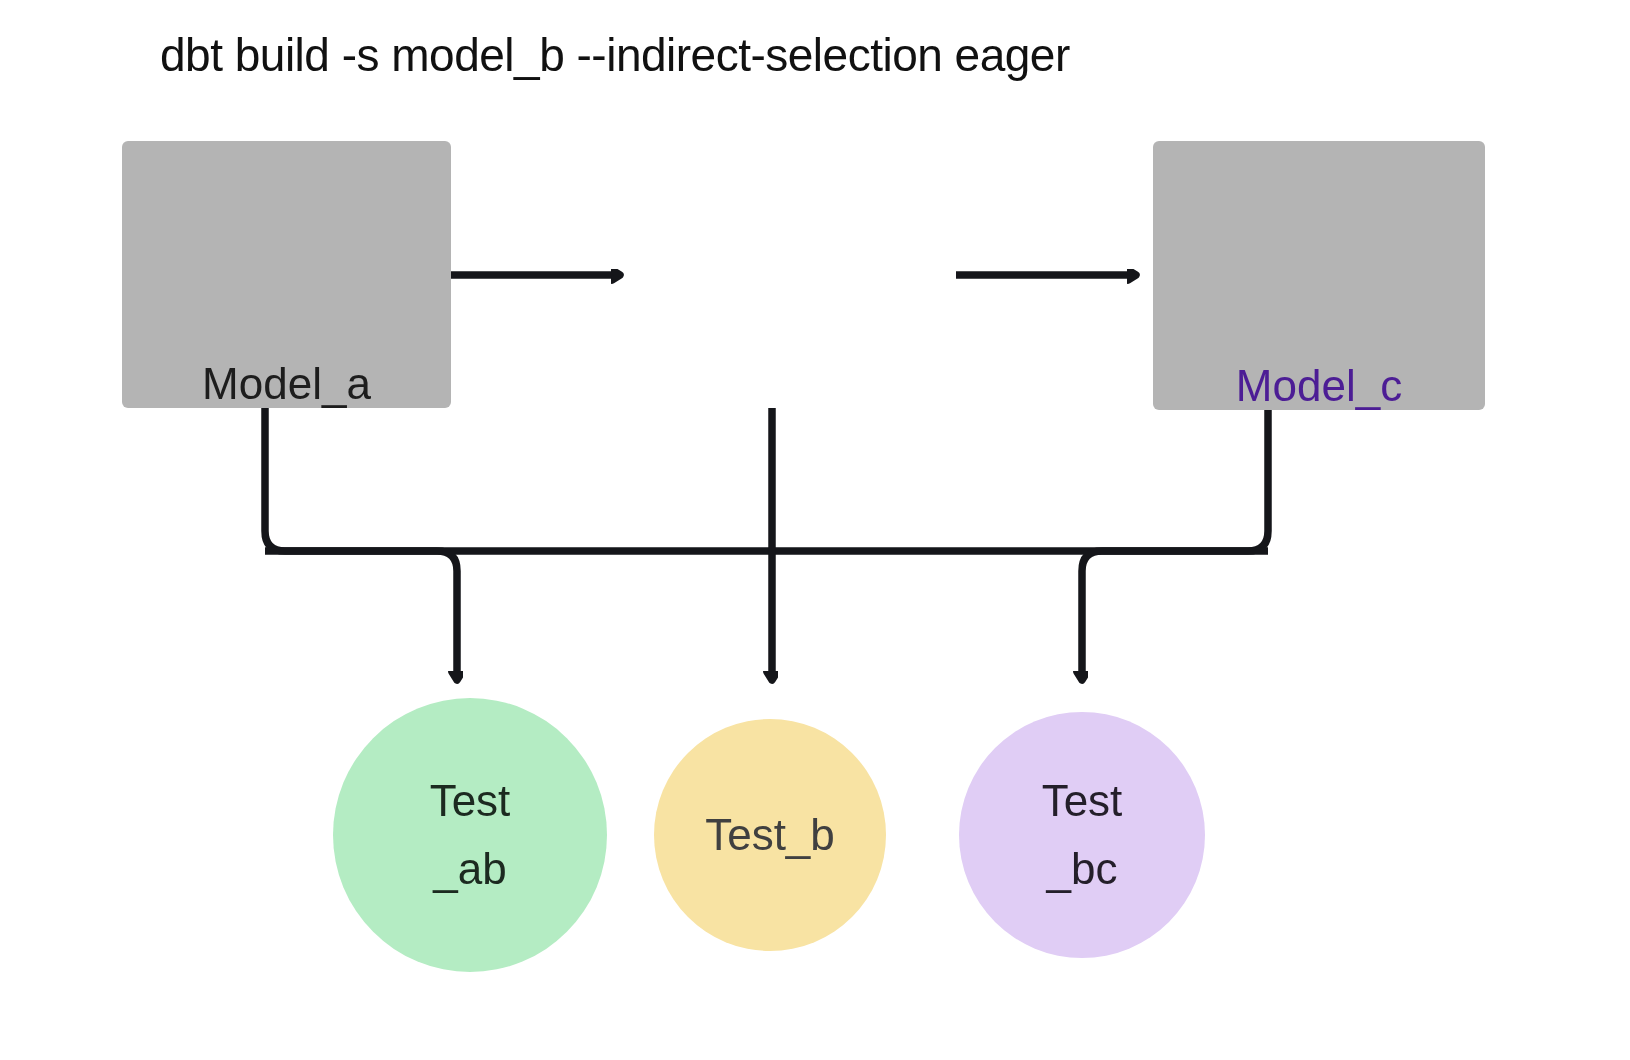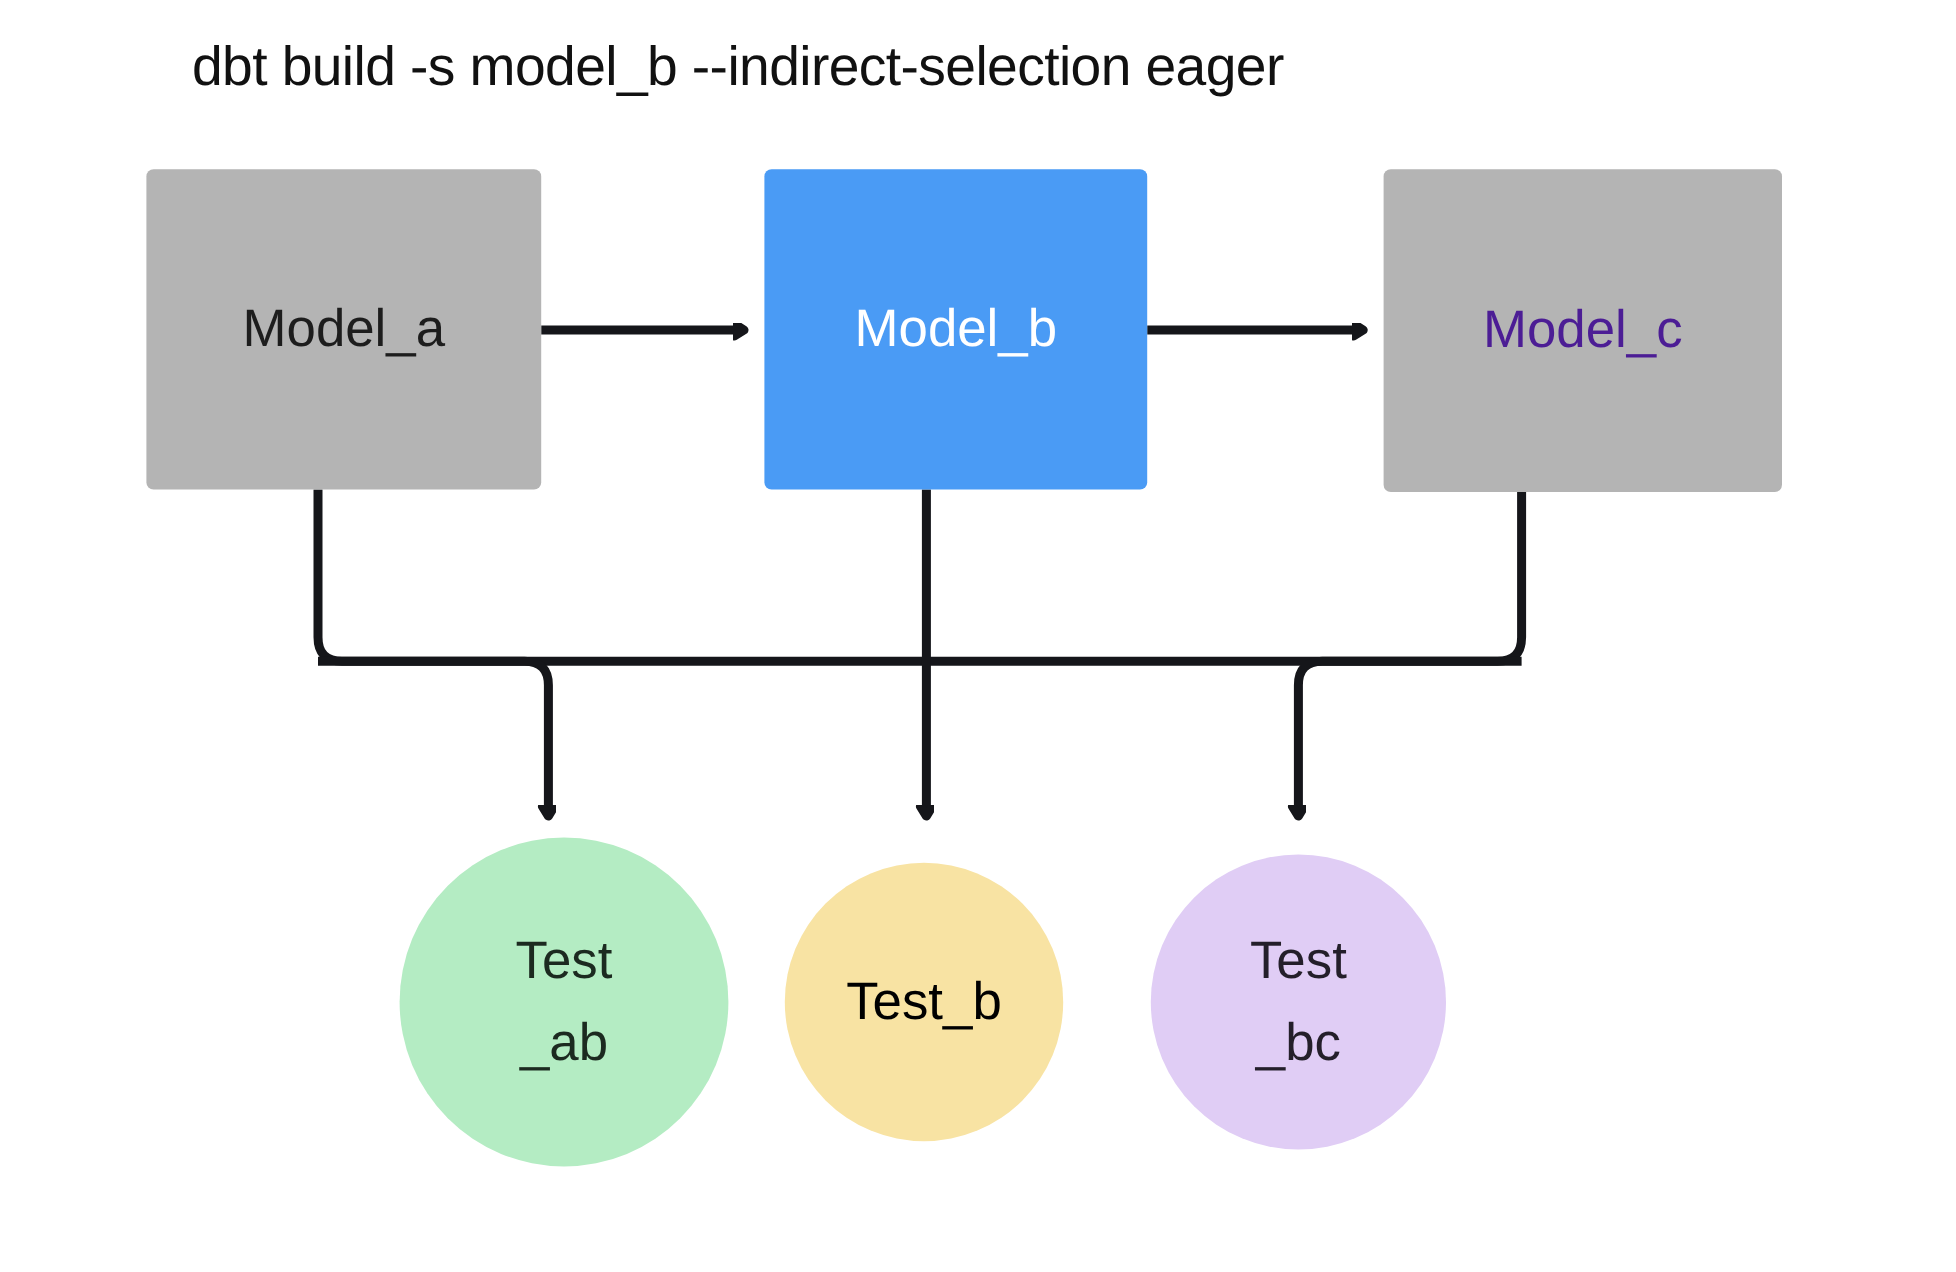--- a/index.html
+++ b/index.html
@@ -34,21 +34,21 @@
     top: 28px;
     font-size: 46px;
     color: #111111;
     letter-spacing: -0.5px;
     white-space: nowrap;
   }
   .node-box {
     position: absolute;
     border-radius: 6px;
     display: flex;
-    align-items: center;
+    align-items: flex-end;
     justify-content: center;
     font-size: 44px;
     line-height: 1.1;
     text-align: center;
   }
   .node-circle {
     position: absolute;
     border-radius: 50%;
     display: flex;
     flex-direction: column;
@@ -92,34 +92,31 @@
       <path d="M1268,551 L1102,551 Q1082,551 1082,571 L1082,680" marker-end="url(#arrowD)"></path>
 
       <path d="M772,408 L772,680" marker-end="url(#arrowD)"></path>
     </g>
   </svg>
 
   <div class="node-box" style="left:122px; top:141px; width:329px; height:267px; background:#b4b4b4; color:#1d1d1d;">
     <span>Model_a</span>
   </div>
 
-  <div class="node-box" style="left:637px; top:141px; width:319px; height:267px; background:#4a9bf5; color:#ffffff;">
-    <span>Model_b</span>
-  </div>
 
   <div class="node-box" style="left:1153px; top:141px; width:332px; height:269px; background:#b4b4b4; color:#4c1d95;">
     <span>Model_c</span>
   </div>
 
   <div class="node-circle" style="left:333px; top:698px; width:274px; height:274px; background:#b4ecc3; color:#1c2a20;">
     <span class="circle-line">Test</span>
     <span class="circle-line">_ab</span>
   </div>
 
-  <div class="node-circle" style="left:654px; top:719px; width:232px; height:232px; background:#f8e3a3; color:#000000;">
+  <div class="node-circle" style="left:654px; top:719px; width:232px; height:232px; background:#f8e3a3; color:#404040;">
     <span class="circle-line">Test_b</span>
   </div>
 
   <div class="node-circle" style="left:959px; top:712px; width:246px; height:246px; background:#e0cdf5; color:#241f2a;">
     <span class="circle-line">Test</span>
     <span class="circle-line">_bc</span>
   </div>
 
 </div>
 

